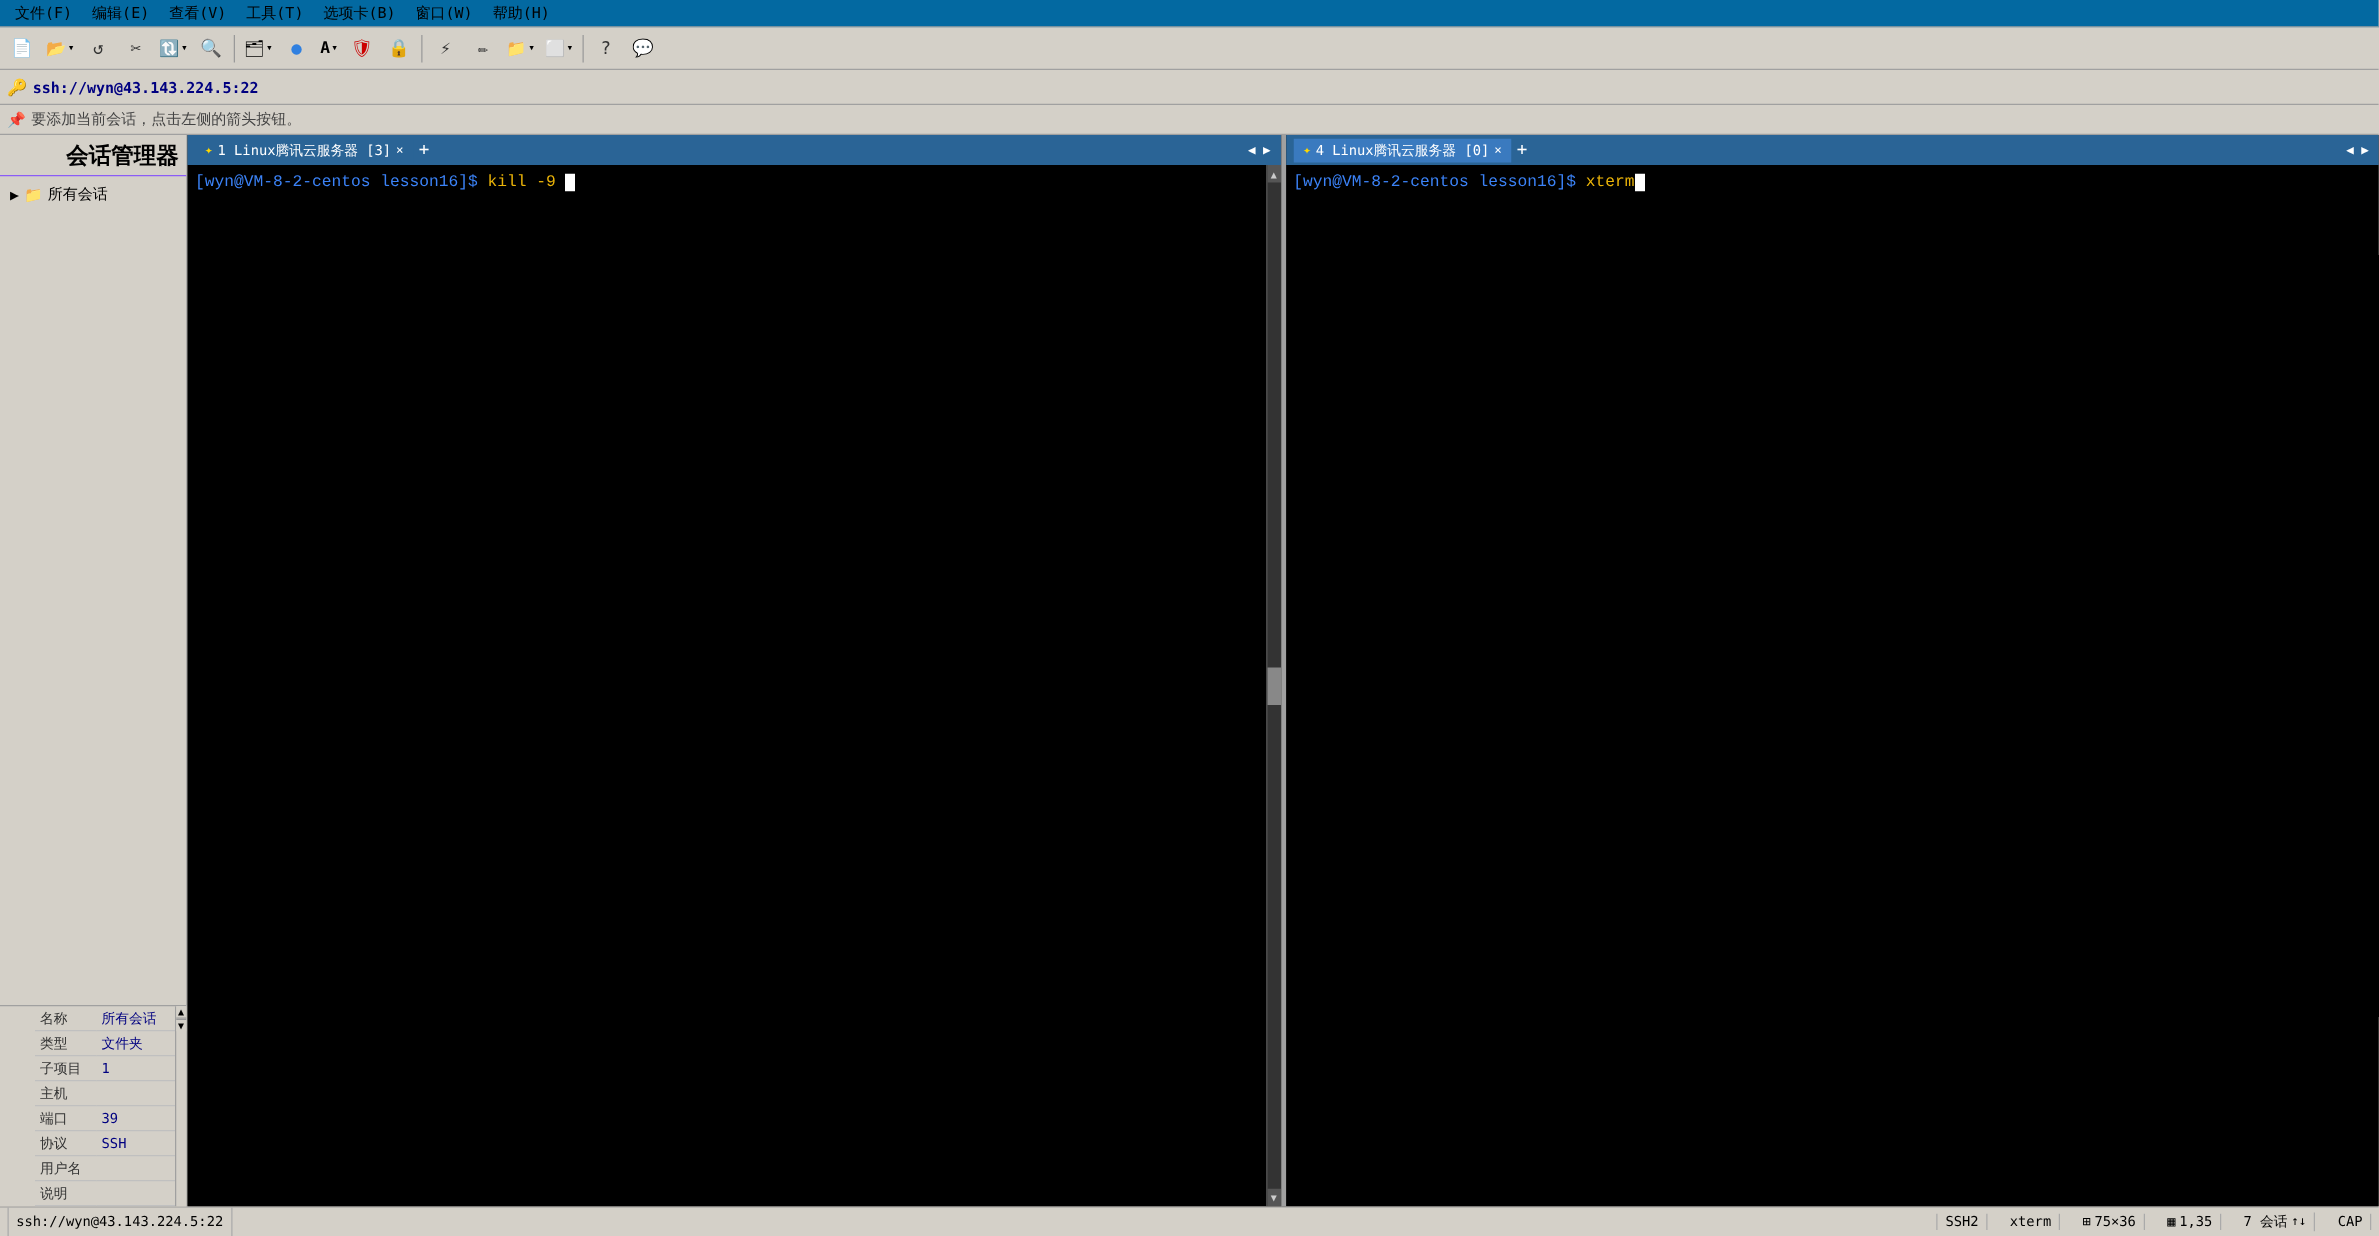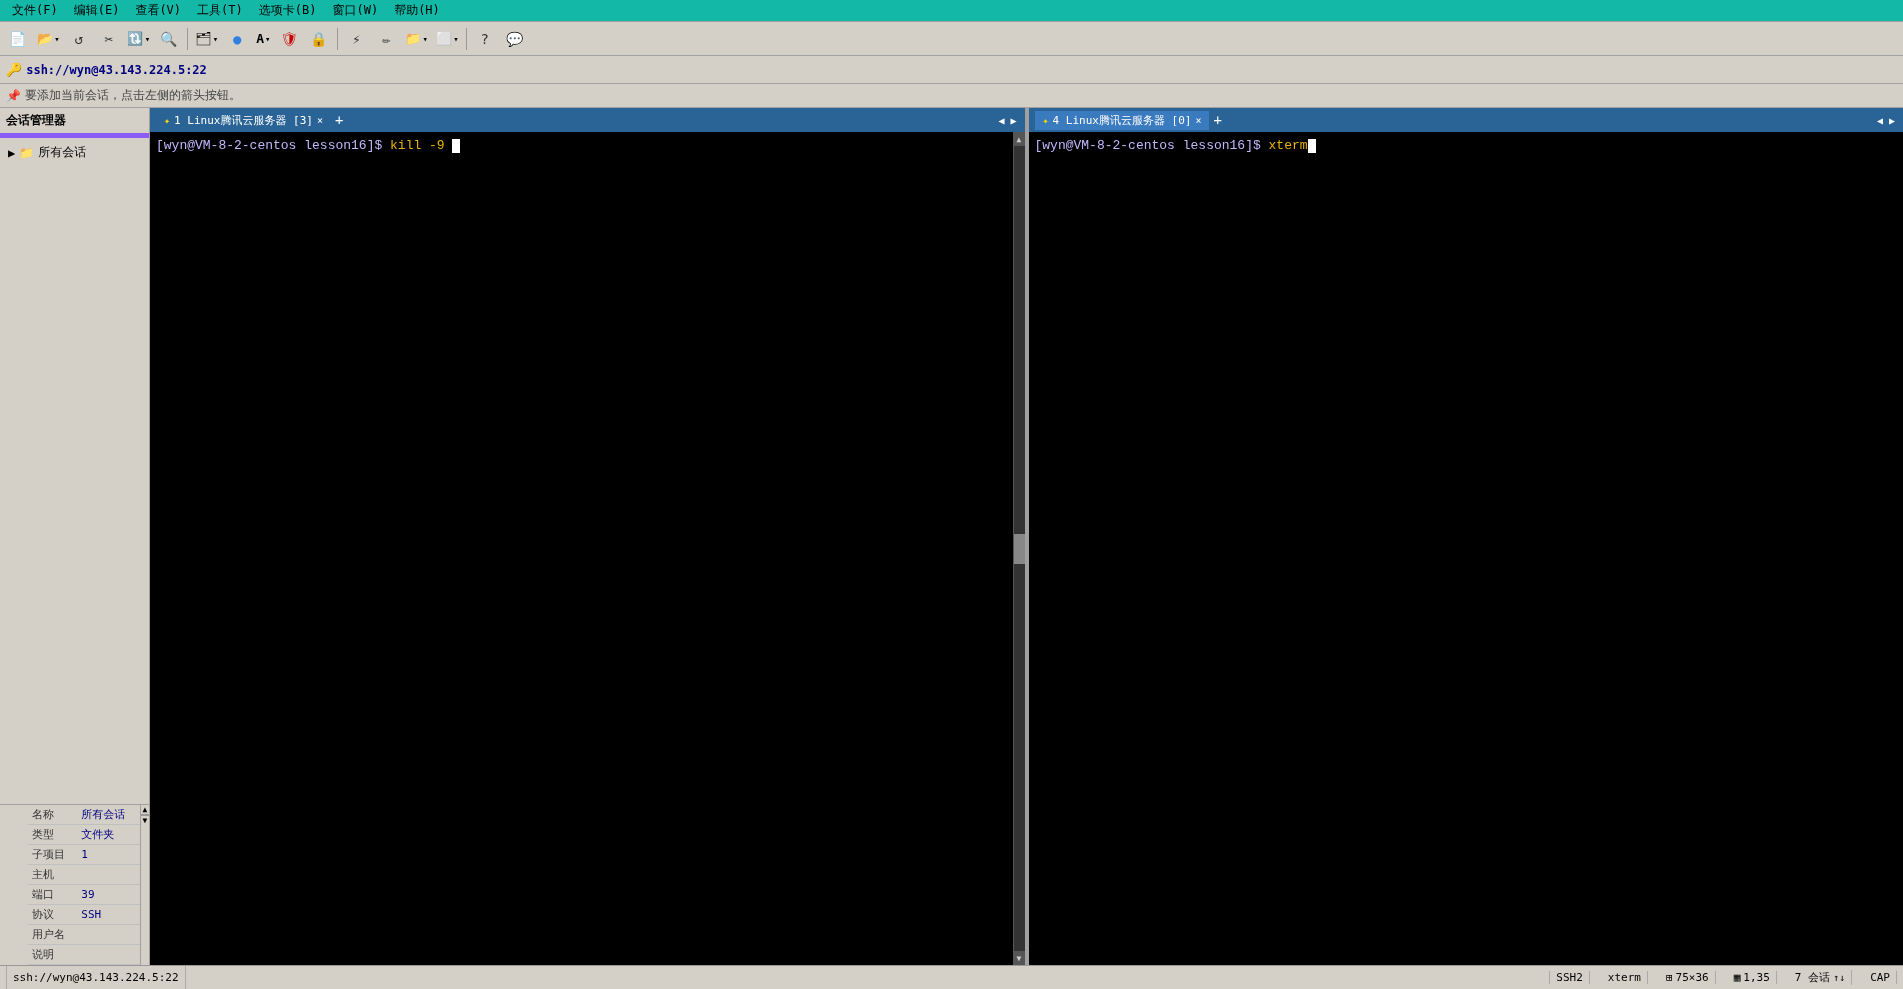--- a/index.html
+++ b/index.html
@@ -7,21 +7,21 @@
       font-family: 'SimSun', 'MS Gothic', monospace;
       background: #d4d0c8;
       width: 1903px;
       height: 989px;
       overflow: hidden;
       font-size: 13px;
     }
 
     
     #menubar {
-      background: #14b8a6;
+      background: #0369a1;
       height: 22px;
       display: flex;
       align-items: center;
       padding: 0 4px;
       border-bottom: 1px solid #a0a0a0;
       text-align: right;
     }
     .menu-item {
       padding: 2px 8px;
       cursor: pointer;
@@ -107,23 +107,24 @@
     #sidebar {
       width: 150px;
       background: #d4d0c8;
       border-right: 1px solid #a0a0a0;
       display: flex;
       flex-direction: column;
     }
     #sidebar-header {
       background: #d4d0c8;
       padding: 4px 6px;
-      font-size: 12px;
+      font-size: 18px;
       font-weight: bold;
-      border-bottom: 5px solid #8b5cf6;
+      border-bottom: 1px solid #8b5cf6;
+      text-align: right;
     }
     #session-tree {
       flex: 1;
       padding: 4px;
       overflow-y: auto;
     }
     .tree-item {
       display: flex;
       align-items: center;
       gap: 4px;
@@ -186,21 +187,21 @@
     .terminal-content {
       flex: 1;
       padding: 6px;
       font-family: 'Courier New', monospace;
       font-size: 13px;
       color: #c0c0c0;
       overflow: hidden;
       background: #000;
     }
     .term-prompt {
-      color: #c4b5fd;
+      color: #3b82f6;
       display: inline;
     }
     .term-command {
       color: #eab308;
       display: inline;
     }
     .term-cursor {
       display: inline-block;
       width: 8px;
       height: 14px;

